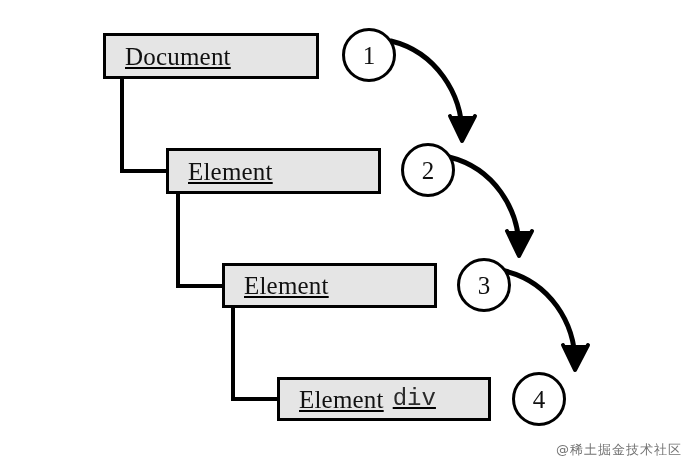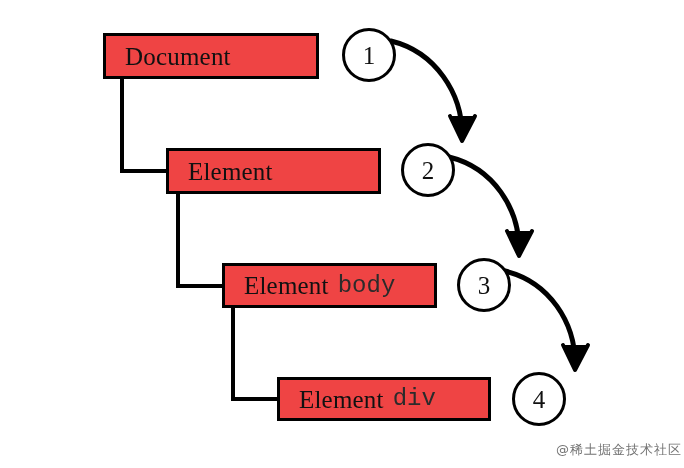--- a/index.html
+++ b/index.html
@@ -26,24 +26,25 @@
     left: 0;
     top: 0;
     width: 684px;
     height: 468px;
     display: block;
   }
   .node-box {
     position: absolute;
     box-sizing: border-box;
     border: 3px solid #000000;
-    background: #ef4444;
+    background: #e5e5e5;
     display: flex;
     align-items: center;
     white-space: nowrap;
+    text-decoration: underline;
   }
   .node-label {
     font-family: "Liberation Serif", serif;
     font-size: 25px;
     color: #111111;
     letter-spacing: 0.2px;
     padding-left: 19px;
     line-height: 1;
   }
   .node-tag {
@@ -113,21 +114,20 @@
     <span class="node-label">Document</span>
     <span class="node-tag"></span>
   </div>
 
   <div class="node-box" style="left:166px; top:148px; width:215px; height:46px;">
     <span class="node-label">Element</span>
   </div>
 
   <div class="node-box" style="left:222px; top:263px; width:215px; height:45px;">
     <span class="node-label">Element</span>
-    <span class="node-tag">body</span>
   </div>
 
   <div class="node-box" style="left:277px; top:377px; width:214px; height:44px;">
     <span class="node-label">Element</span>
     <span class="node-tag">div</span>
   </div>
 
   <div class="step-circle" style="left:342px; top:28px; width:54px; height:54px;">
     <span class="step-num">1</span>
   </div>

